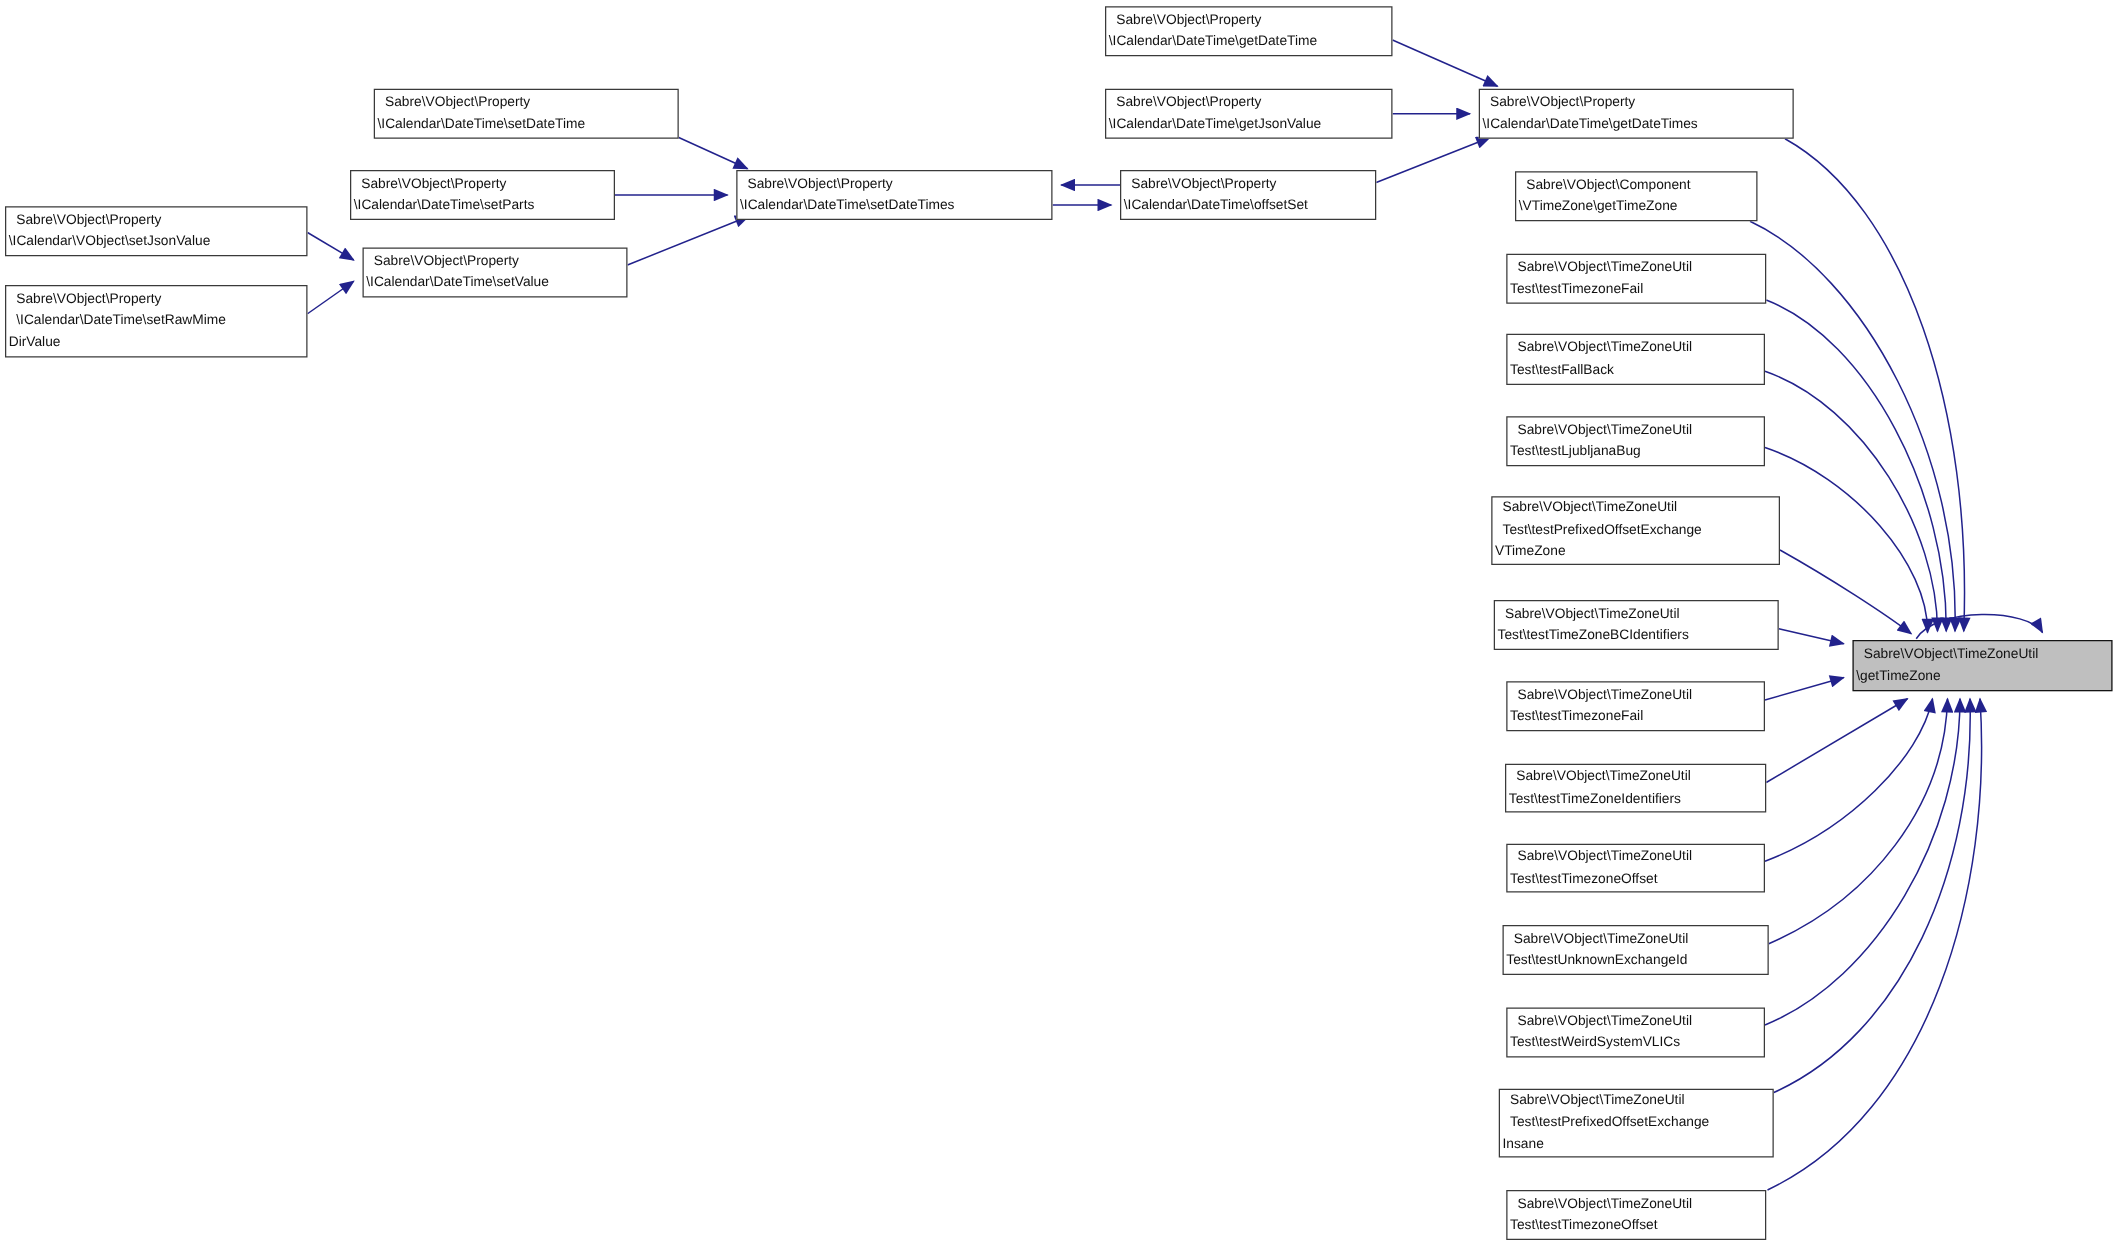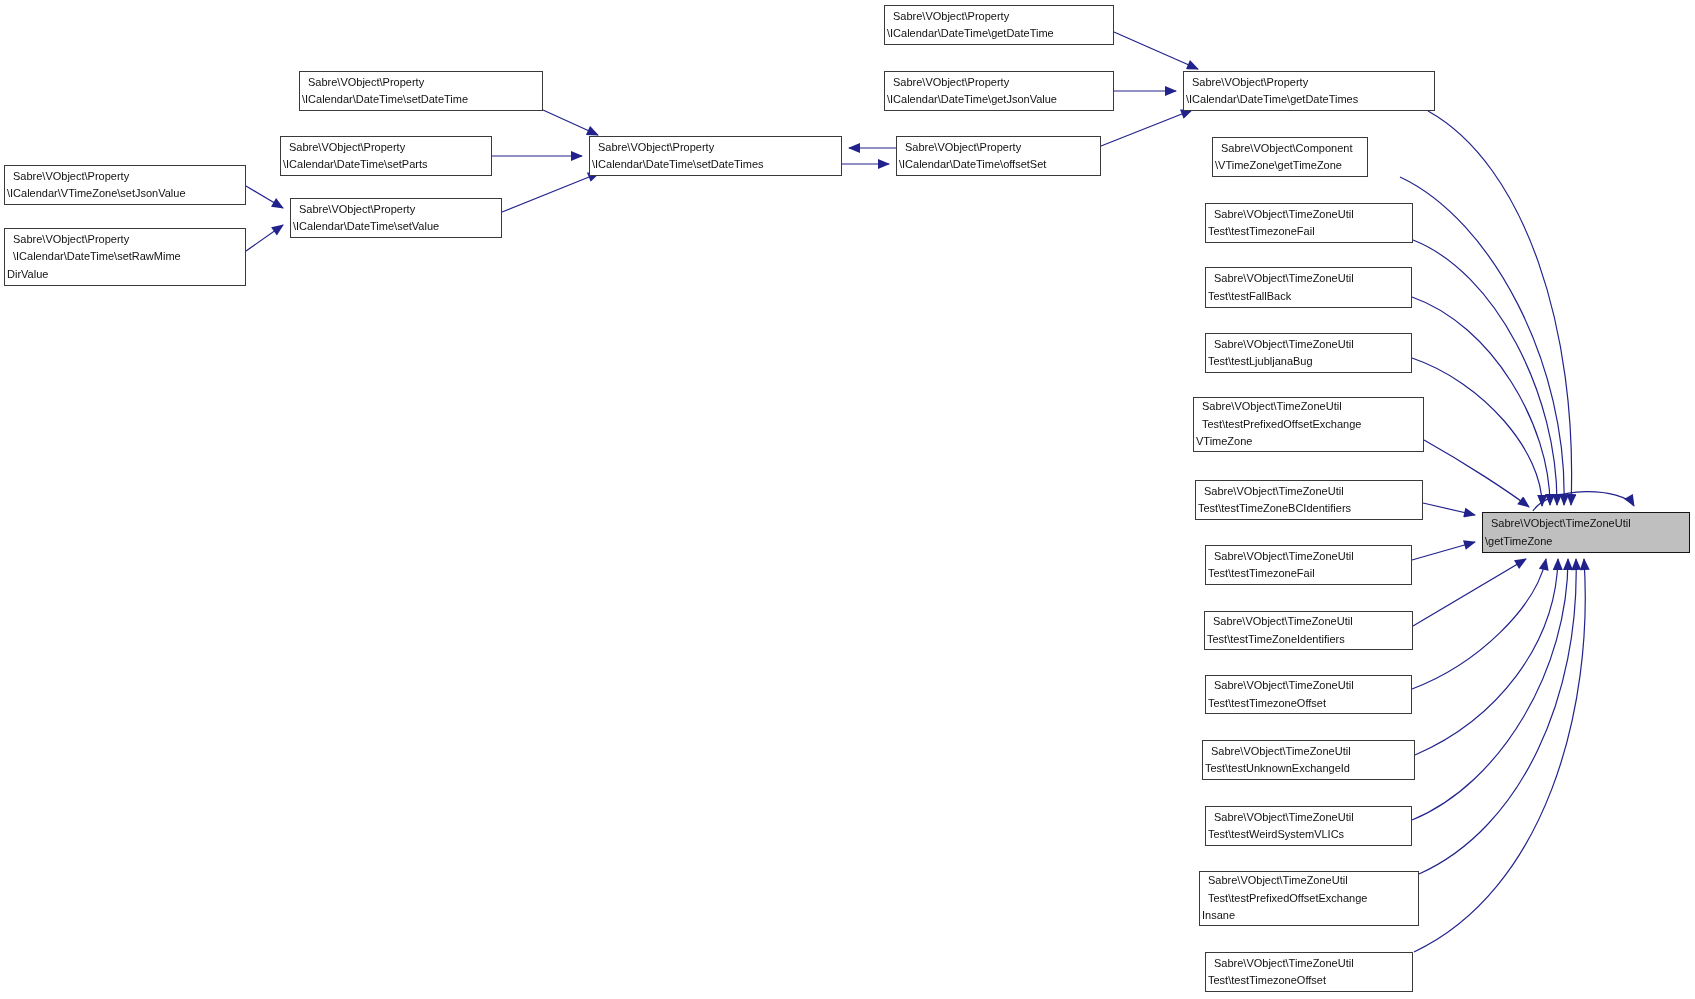--- a/index.html
+++ b/index.html
@@ -60,21 +60,21 @@
   <div class="t c">\ICalendar\DateTime\setDateTime</div>
 </div>
 
 <div class="node" style="left:280px;top:136px;width:212px;height:40px">
   <div class="t l">Sabre\VObject\Property</div>
   <div class="t c">\ICalendar\DateTime\setParts</div>
 </div>
 
 <div class="node" style="left:4px;top:165px;width:242px;height:40px">
   <div class="t l">Sabre\VObject\Property</div>
-  <div class="t c">\ICalendar\VTimeZone\setJsonValue</div>
+  <div class="t c">\ICalendar\VObject\setJsonValue</div>
 </div>
 
 <div class="node" style="left:4px;top:228px;width:242px;height:58px">
   <div class="t l">Sabre\VObject\Property</div>
   <div class="t l">\ICalendar\DateTime\setRawMime</div>
   <div class="t c">DirValue</div>
 </div>
 
 <div class="node" style="left:290px;top:198px;width:212px;height:40px">
   <div class="t l">Sabre\VObject\Property</div>
@@ -99,21 +99,21 @@
 <div class="node" style="left:896px;top:136px;width:205px;height:40px">
   <div class="t l">Sabre\VObject\Property</div>
   <div class="t c">\ICalendar\DateTime\offsetSet</div>
 </div>
 
 <div class="node" style="left:1183px;top:71px;width:252px;height:40px">
   <div class="t l">Sabre\VObject\Property</div>
   <div class="t c">\ICalendar\DateTime\getDateTimes</div>
 </div>
 
-<div class="node" style="left:1212px;top:137px;width:156px;height:40px">
+<div class="node" style="left:1212px;top:137px;width:194px;height:40px">
   <div class="t l">Sabre\VObject\Component</div>
   <div class="t c">\VTimeZone\getTimeZone</div>
 </div>
 
 <div class="node" style="left:1205px;top:203px;width:208px;height:40px">
   <div class="t l">Sabre\VObject\TimeZoneUtil</div>
   <div class="t c">Test\testTimezoneFail</div>
 </div>
 
 <div class="node" style="left:1205px;top:267px;width:207px;height:41px">

